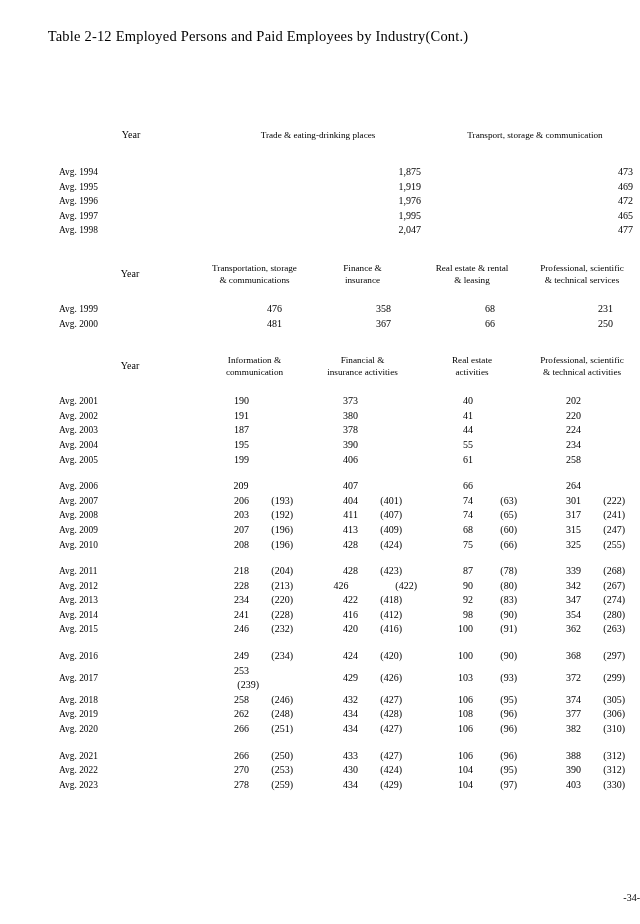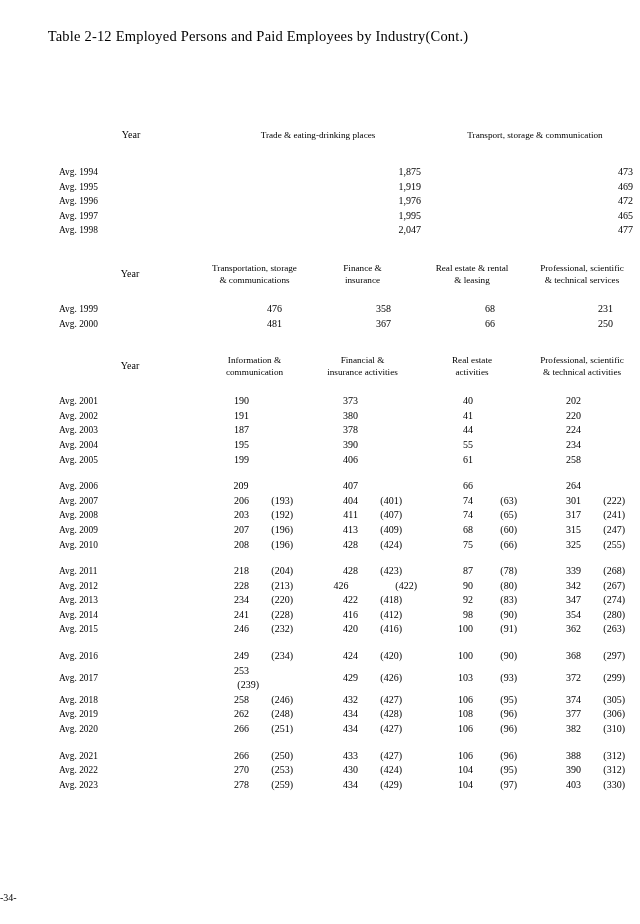--- a/index.html
+++ b/index.html
@@ -112,21 +112,21 @@
   }
   .pair-wrap {
     padding-left: 14px;
   }
 
   .pagenum {
     position: absolute;
     left: 0;
     top: 892px;
     width: 640px;
-    text-align: left;
+    text-align: right;
     font-size: 10px;
   }
 </style>
 </head>
 <body>
 
 <div class="page">
 
   <div class="doc-title">Table 2-12  Employed Persons and Paid Employees by Industry(Cont.)</div>
 

